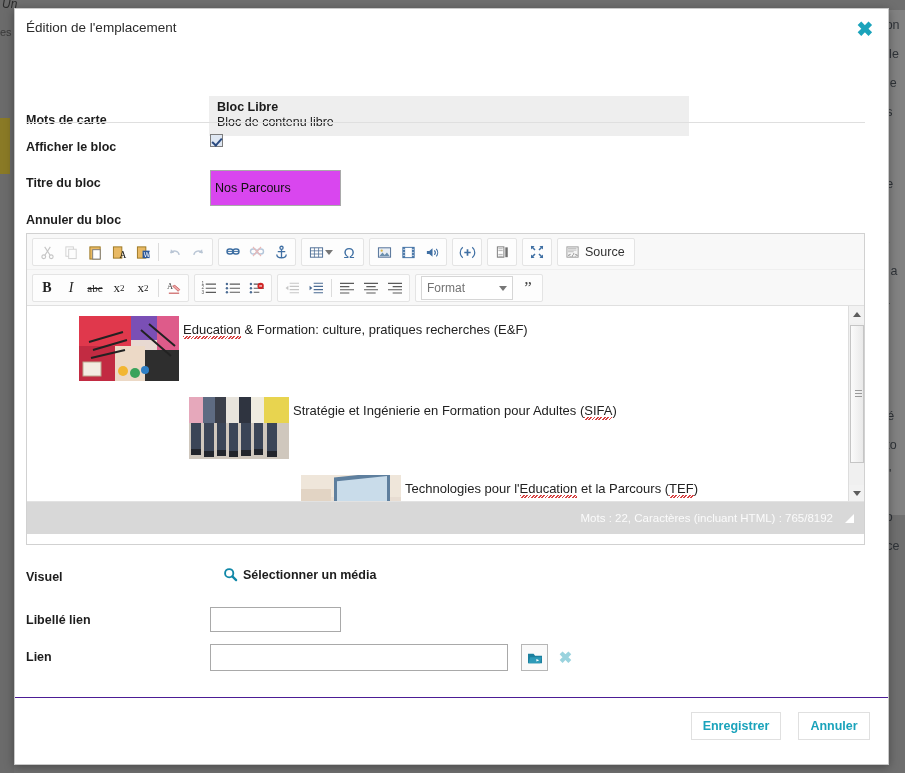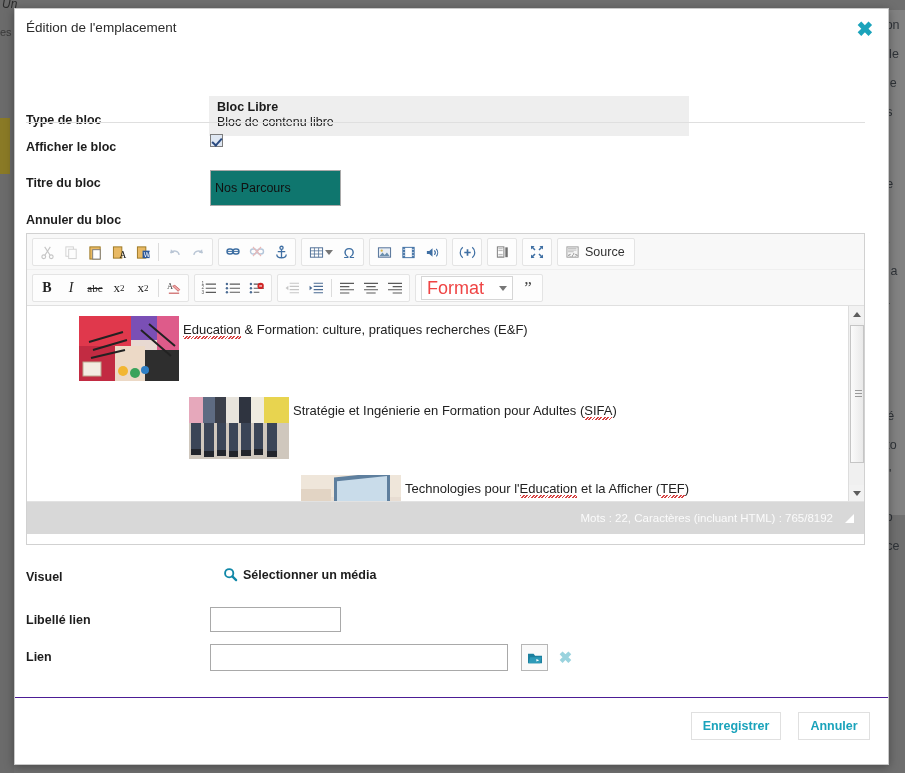--- a/index.html
+++ b/index.html
@@ -114,21 +114,21 @@
     transform: rotate(42deg);
   }
 
   #lbl-title { top: 167px; }
   #inp-title {
     position: absolute; left: 195px; top: 161px;
     width: 131px; height: 25px;
     border: 1px solid #a9a9a9;
     font-size: 12.5px; color: #111; padding: 17px 4px;
     font-family: "Liberation Sans", sans-serif;
-    background: #0f766e;
+    background: #d946ef;
   }
 
   #lbl-content { top: 204px; }
 
   
   #editor {
     position: absolute; left: 11px; top: 224px;
     width: 839px; height: 312px;
     border: 1px solid #d1d1d1;
     background: #fff;
@@ -153,21 +153,21 @@
     font-size: 13px; color: #4b6b93;
   }
   .tbtn.dis { opacity: .38; }
   .tsep { width: 1px; height: 18px; background: #dcdcdc; margin: 0 3px; }
   .tbtn svg { display: block; }
 
   #fmt-select {
     height: 24px; width: 92px;
     border: 1px solid #d6d6d6; background: #fff;
     display: flex; align-items: center; justify-content: space-between;
-    padding: 0 5px; font-size: 18px; color: #ef4444; cursor: pointer;
+    padding: 0 5px; font-size: 12px; color: #737373; cursor: pointer;
     margin: 0 3px;
   }
   .caret {
     width: 0; height: 0;
     border-left: 4px solid transparent; border-right: 4px solid transparent;
     border-top: 5px solid #777;
   }
 
   #src-btn {
     display: flex; align-items: center; gap: 4px;
@@ -329,21 +329,21 @@
 </div>
 
 <div id="modal">
 
   <div id="modal-header">
     <div id="modal-title">Édition de l'emplacement</div>
     <div id="close-btn">✖</div>
   </div>
 
   <div class="form-row" id="row-cardtype">
-    <div class="flabel" style="top:64px">Type de bloc</div>
+    <div class="flabel" style="top:64px">Mots de carte</div>
     <div id="cardtype-box">
       <div id="cardtype-name">Bloc Libre</div>
       <div id="cardtype-desc">Bloc de contenu libre</div>
     </div>
   </div>
   <div id="divider1"></div>
 
   <div class="flabel" id="lbl-show">Afficher le bloc</div>
   <div id="chk-show"></div>
 
@@ -712,21 +712,21 @@
               <rect x="0" y="14" width="30" height="48" fill="#e2d4c4"></rect>
               <rect x="33" y="6" width="56" height="34" fill="#5e7f9e" transform="skewY(-6)"></rect>
               <rect x="36" y="10" width="50" height="28" fill="#c9dcea" transform="skewY(-6)"></rect>
               <rect x="30" y="40" width="62" height="12" fill="#8d9aa6"></rect>
               <rect x="46" y="44" width="34" height="14" fill="#cfd6dc"></rect>
               <path d="M55 40c7-4 16-3 21 2l-6 14-20-6z" fill="#4a3a33"></path>
               <rect x="6" y="34" width="16" height="22" fill="#f4efe6" stroke="#ddd2c2"></rect>
             </svg>
           </div>
           <div class="etext">
-            <span>Technologies pour l'</span><span class="sp">Education</span><span> et la Afficher (</span><span class="sp">TEF</span><span>)</span>
+            <span>Technologies pour l'</span><span class="sp">Education</span><span> et la Parcours (</span><span class="sp">TEF</span><span>)</span>
           </div>
         </div>
 
       </div>
 
       <div id="sb">
         <div class="sb-arrow up">
             <i></i>
           </div>
         <div id="sb-thumb">

